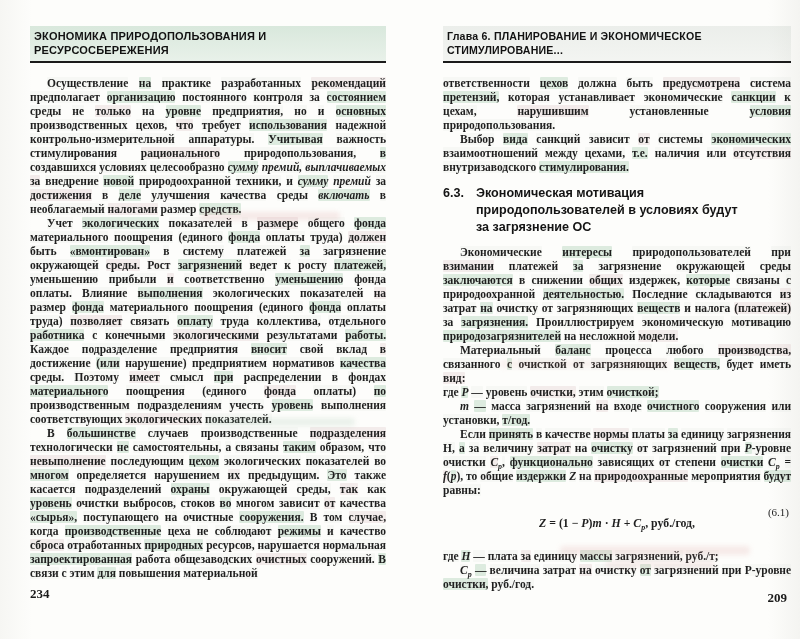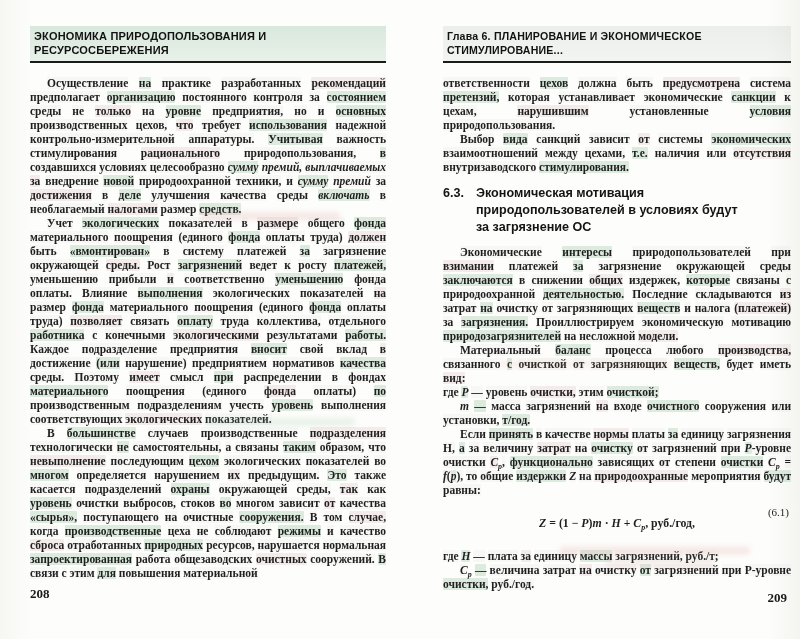--- a/index.html
+++ b/index.html
@@ -62,21 +62,21 @@
 
 <div class="book">
 
   <div class="page leftp">
     <div class="runhead">ЭКОНОМИКА ПРИРОДОПОЛЬЗОВАНИЯ И РЕСУРСОСБЕРЕЖЕНИЯ</div>
     <div class="bodytxt">
       <p class="para indent"><span class="w">Осуществление</span><span> </span><span class="w hl1">на</span><span> </span><span class="w">практике</span><span> </span><span class="w">разработанных</span><span> </span><span class="w hl2">рекомендаций</span><span> </span><span class="w">предполагает</span><span> </span><span class="w hl1">организацию</span><span> </span><span class="w">постоянного</span><span> </span><span class="w">контроля</span><span> </span><span class="w">за</span><span> </span><span class="w hl1">состоянием</span><span> </span><span class="w">среды</span><span> </span><span class="w">не</span><span> </span><span class="w hl2">только</span><span> </span><span class="w">на</span><span> </span><span class="w hl1">уровне</span><span> </span><span class="w">предприятия,</span><span> </span><span class="w">но</span><span> </span><span class="w">и</span><span> </span><span class="w hl1">основных</span><span> </span><span class="w">производственных</span><span> </span><span class="w">цехов,</span><span> </span><span class="w hl2">что</span><span> </span><span class="w">требует</span><span> </span><span class="w hl1">использования</span><span> </span><span class="w">надежной</span><span> </span><span class="w">контрольно-измерительной</span><span> </span><span class="w">аппаратуры.</span><span> </span><span class="w hl1">Учитывая</span><span> </span><span class="w">важность</span><span> </span><span class="w">стимулирования</span><span> </span><span class="w hl2">рационального</span><span> </span><span class="w">природопользования,</span><span> </span><span class="w hl1">в</span><span> </span><span class="w">создавшихся</span><span> </span><span class="w">условиях</span><span> </span><span class="w">целесообразно</span><span> </span><span class="it w hl1">сумму</span><span class="it"> </span><span class="it w">премий,</span><span class="it"> </span><span class="it w">выплачиваемых</span><span> </span><span class="w hl2">за</span><span> </span><span class="w">внедрение</span><span> </span><span class="w hl1">новой</span><span> </span><span class="w">природоохранной</span><span> </span><span class="w">техники,</span><span> </span><span class="w">и</span><span> </span><span class="it w hl1">сумму</span><span class="it"> </span><span class="it w">премий</span><span> </span><span class="w">за</span><span> </span><span class="w hl2">достижения</span><span> </span><span class="w">в</span><span> </span><span class="w hl1">деле</span><span> </span><span class="w">улучшения</span><span> </span><span class="w">качества</span><span> </span><span class="w">среды</span><span> </span><span class="it w hl1">включать</span><span> </span><span class="w">в</span><span> </span><span class="w">необлагаемый</span><span> </span><span class="w hl2">налогами</span><span> </span><span class="w">размер</span><span> </span><span class="w hl1">средств.</span></p>
       <p class="para indent"><span class="w">Учет</span><span> </span><span class="w hl1">экологических</span><span> </span><span class="w">показателей</span><span> </span><span class="w">в</span><span> </span><span class="w hl2">размере</span><span> </span><span class="w">общего</span><span> </span><span class="w hl1">фонда</span><span> </span><span class="w">материального</span><span> </span><span class="w">поощрения</span><span> </span><span class="w">(единого</span><span> </span><span class="w hl1">фонда</span><span> </span><span class="w">оплаты</span><span> </span><span class="w">труда)</span><span> </span><span class="w hl2">должен</span><span> </span><span class="w">быть</span><span> </span><span class="w hl1">«вмонтирован»</span><span> </span><span class="w">в</span><span> </span><span class="w">систему</span><span> </span><span class="w">платежей</span><span> </span><span class="w hl1">за</span><span> </span><span class="w">загрязнение</span><span> </span><span class="w">окружающей</span><span> </span><span class="w hl2">среды.</span><span> </span><span class="w">Рост</span><span> </span><span class="w hl1">загрязнений</span><span> </span><span class="w">ведет</span><span> </span><span class="w">к</span><span> </span><span class="w">росту</span><span> </span><span class="w hl1">платежей,</span><span> </span><span class="w">уменьшению</span><span> </span><span class="w">прибыли</span><span> </span><span class="w hl2">и</span><span> </span><span class="w">соответственно</span><span> </span><span class="w hl1">уменьшению</span><span> </span><span class="w">фонда</span><span> </span><span class="w">оплаты.</span><span> </span><span class="w">Влияние</span><span> </span><span class="w hl1">выполнения</span><span> </span><span class="w">экологических</span><span> </span><span class="w">показателей</span><span> </span><span class="w hl2">на</span><span> </span><span class="w">размер</span><span> </span><span class="w hl1">фонда</span><span> </span><span class="w">материального</span><span> </span><span class="w">поощрения</span><span> </span><span class="w">(единого</span><span> </span><span class="w hl1">фонда</span><span> </span><span class="w">оплаты</span><span> </span><span class="w">труда)</span><span> </span><span class="w hl2">позволяет</span><span> </span><span class="w">связать</span><span> </span><span class="w hl1">оплату</span><span> </span><span class="w">труда</span><span> </span><span class="w">коллектива,</span><span> </span><span class="w">отдельного</span><span> </span><span class="w hl1">работника</span><span> </span><span class="w">с</span><span> </span><span class="w">конечными</span><span> </span><span class="w hl2">экологическими</span><span> </span><span class="w">результатами</span><span> </span><span class="w hl1">работы.</span><span> </span><span class="w">Каждое</span><span> </span><span class="w">подразделение</span><span> </span><span class="w">предприятия</span><span> </span><span class="w hl1">вносит</span><span> </span><span class="w">свой</span><span> </span><span class="w">вклад</span><span> </span><span class="w hl2">в</span><span> </span><span class="w">достижение</span><span> </span><span class="w hl1">(или</span><span> </span><span class="w">нарушение)</span><span> </span><span class="w">предприятием</span><span> </span><span class="w">нормативов</span><span> </span><span class="w hl1">качества</span><span> </span><span class="w">среды.</span><span> </span><span class="w">Поэтому</span><span> </span><span class="w hl2">имеет</span><span> </span><span class="w">смысл</span><span> </span><span class="w hl1">при</span><span> </span><span class="w">распределении</span><span> </span><span class="w">в</span><span> </span><span class="w">фондах</span><span> </span><span class="w hl1">материального</span><span> </span><span class="w">поощрения</span><span> </span><span class="w">(единого</span><span> </span><span class="w hl2">фонда</span><span> </span><span class="w">оплаты)</span><span> </span><span class="w hl1">по</span><span> </span><span class="w">производственным</span><span> </span><span class="w">подразделениям</span><span> </span><span class="w">учесть</span><span> </span><span class="w hl1">уровень</span><span> </span><span class="w">выполнения</span><span> </span><span class="w">соответствующих</span><span> </span><span class="w hl2">экологических</span><span> </span><span class="w">показателей.</span></p>
       <p class="para indent"><span class="w">В</span><span> </span><span class="w hl1">большинстве</span><span> </span><span class="w">случаев</span><span> </span><span class="w">производственные</span><span> </span><span class="w hl2">подразделения</span><span> </span><span class="w">технологически</span><span> </span><span class="w hl1">не</span><span> </span><span class="w">самостоятельны,</span><span> </span><span class="w">а</span><span> </span><span class="w">связаны</span><span> </span><span class="w hl1">таким</span><span> </span><span class="w">образом,</span><span> </span><span class="w">что</span><span> </span><span class="w hl2">невыполнение</span><span> </span><span class="w">последующим</span><span> </span><span class="w hl1">цехом</span><span> </span><span class="w">экологических</span><span> </span><span class="w">показателей</span><span> </span><span class="w">во</span><span> </span><span class="w hl1">многом</span><span> </span><span class="w">определяется</span><span> </span><span class="w">нарушением</span><span> </span><span class="w hl2">их</span><span> </span><span class="w">предыдущим.</span><span> </span><span class="w hl1">Это</span><span> </span><span class="w">также</span><span> </span><span class="w">касается</span><span> </span><span class="w">подразделений</span><span> </span><span class="w hl1">охраны</span><span> </span><span class="w">окружающей</span><span> </span><span class="w">среды,</span><span> </span><span class="w hl2">так</span><span> </span><span class="w">как</span><span> </span><span class="w hl1">уровень</span><span> </span><span class="w">очистки</span><span> </span><span class="w">выбросов,</span><span> </span><span class="w">стоков</span><span> </span><span class="w hl1">во</span><span> </span><span class="w">многом</span><span> </span><span class="w">зависит</span><span> </span><span class="w hl2">от</span><span> </span><span class="w">качества</span><span> </span><span class="w hl1">«сырья»,</span><span> </span><span class="w">поступающего</span><span> </span><span class="w">на</span><span> </span><span class="w">очистные</span><span> </span><span class="w hl1">сооружения.</span><span> </span><span class="w">В</span><span> </span><span class="w">том</span><span> </span><span class="w hl2">случае,</span><span> </span><span class="w">когда</span><span> </span><span class="w hl1">производственные</span><span> </span><span class="w">цеха</span><span> </span><span class="w">не</span><span> </span><span class="w">соблюдают</span><span> </span><span class="w hl1">режимы</span><span> </span><span class="w">и</span><span> </span><span class="w">качество</span><span> </span><span class="w hl2">сброса</span><span> </span><span class="w">отработанных</span><span> </span><span class="w hl1">природных</span><span> </span><span class="w">ресурсов,</span><span> </span><span class="w">нарушается</span><span> </span><span class="w">нормальная</span><span> </span><span class="w hl1">запроектированная</span><span> </span><span class="w">работа</span><span> </span><span class="w">общезаводских</span><span> </span><span class="w hl2">очистных</span><span> </span><span class="w">сооружений.</span><span> </span><span class="w hl1">В</span><span> </span><span class="w">связи</span><span> </span><span class="w">с</span><span> </span><span class="w">этим</span><span> </span><span class="w hl1">для</span><span> </span><span class="w">повышения</span><span> </span><span class="w">материальной</span></p>
     </div>
-    <div class="pagenum">208</div>
+    <div class="pagenum">234</div>
   </div>
 
   <div class="page rightp">
     <div class="runhead">Глава 6. ПЛАНИРОВАНИЕ И ЭКОНОМИЧЕСКОЕ СТИМУЛИРОВАНИЕ...</div>
     <div class="bodytxt">
       <p class="para"><span class="w">ответственности</span><span> </span><span class="w hl1">цехов</span><span> </span><span class="w">должна</span><span> </span><span class="w">быть</span><span> </span><span class="w hl2">предусмотрена</span><span> </span><span class="w">система</span><span> </span><span class="w hl1">претензий,</span><span> </span><span class="w">которая</span><span> </span><span class="w">устанавливает</span><span> </span><span class="w">экономические</span><span> </span><span class="w hl1">санкции</span><span> </span><span class="w">к</span><span> </span><span class="w">цехам,</span><span> </span><span class="w hl2">нарушившим</span><span> </span><span class="w">установленные</span><span> </span><span class="w hl1">условия</span><span> </span><span class="w">природопользования.</span></p>
       <p class="para indent"><span class="w">Выбор</span><span> </span><span class="w hl1">вида</span><span> </span><span class="w">санкций</span><span> </span><span class="w">зависит</span><span> </span><span class="w hl2">от</span><span> </span><span class="w">системы</span><span> </span><span class="w hl1">экономических</span><span> </span><span class="w">взаимоотношений</span><span> </span><span class="w">между</span><span> </span><span class="w">цехами,</span><span> </span><span class="w hl1">т.е.</span><span> </span><span class="w">наличия</span><span> </span><span class="w">или</span><span> </span><span class="w hl2">отсутствия</span><span> </span><span class="w">внутризаводского</span><span> </span><span class="w hl1">стимулирования.</span></p>
 
       <div class="sec-head">
         <div class="sec-line first"><span class="sec-num">6.3.</span><span>Экономическая мотивация</span></div>

